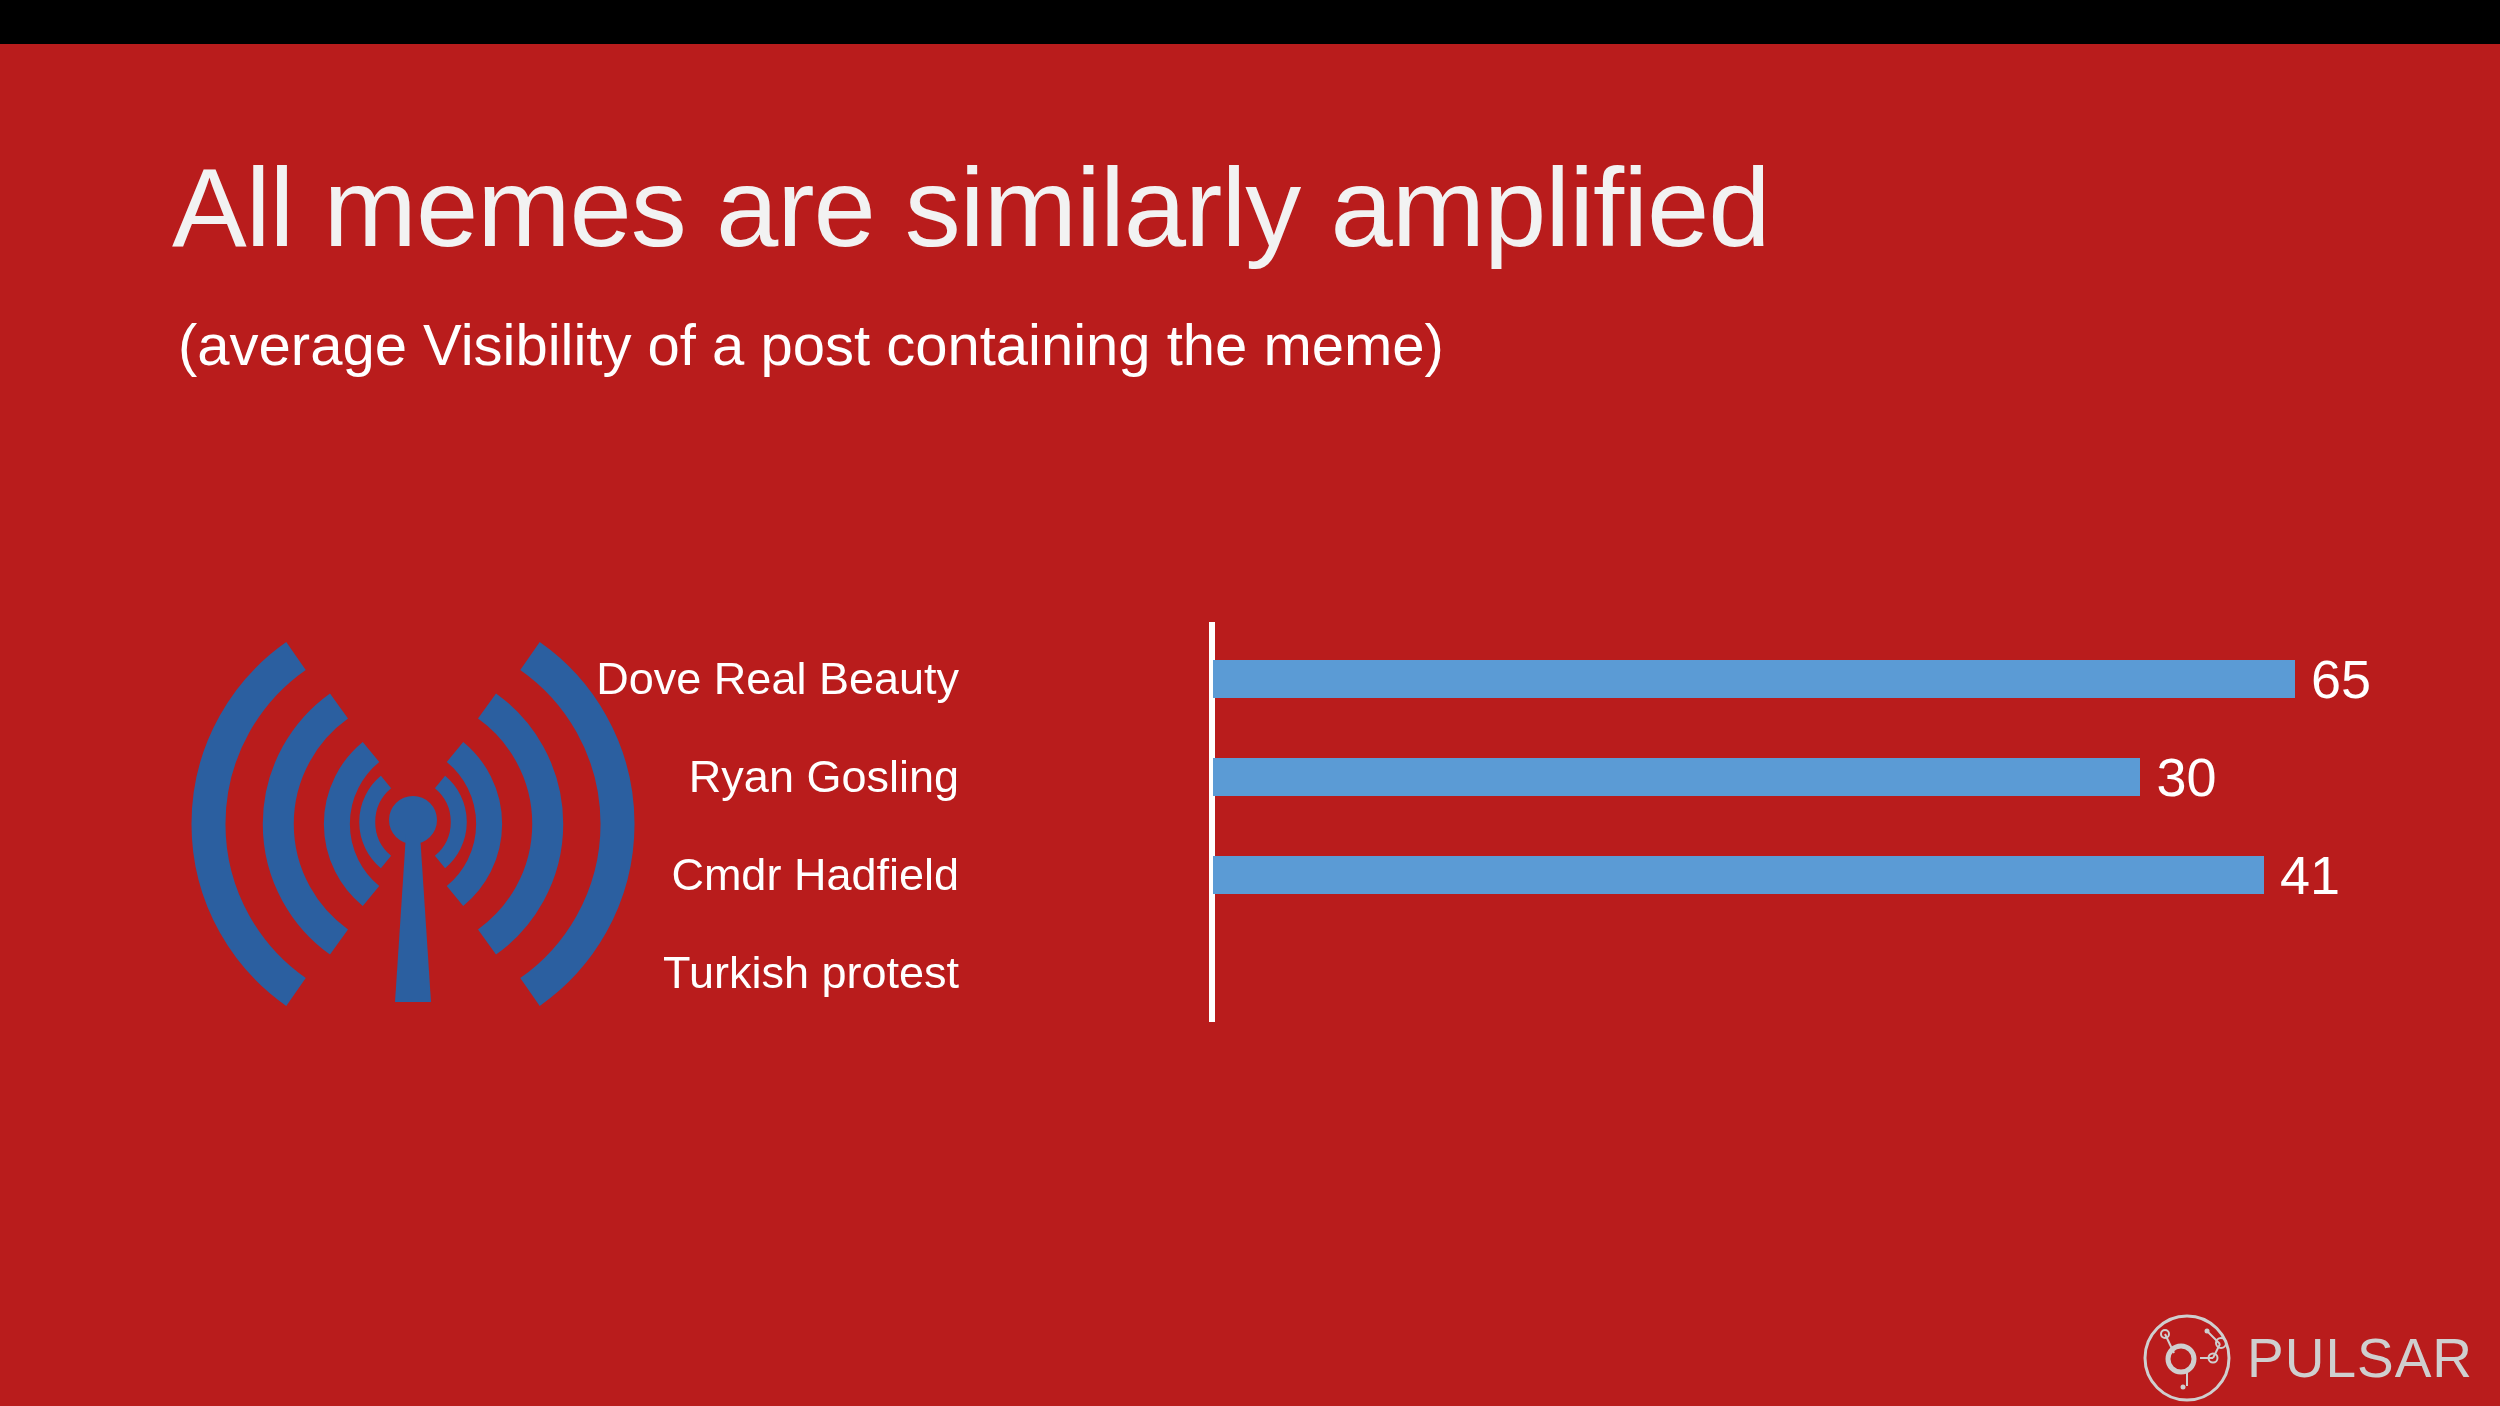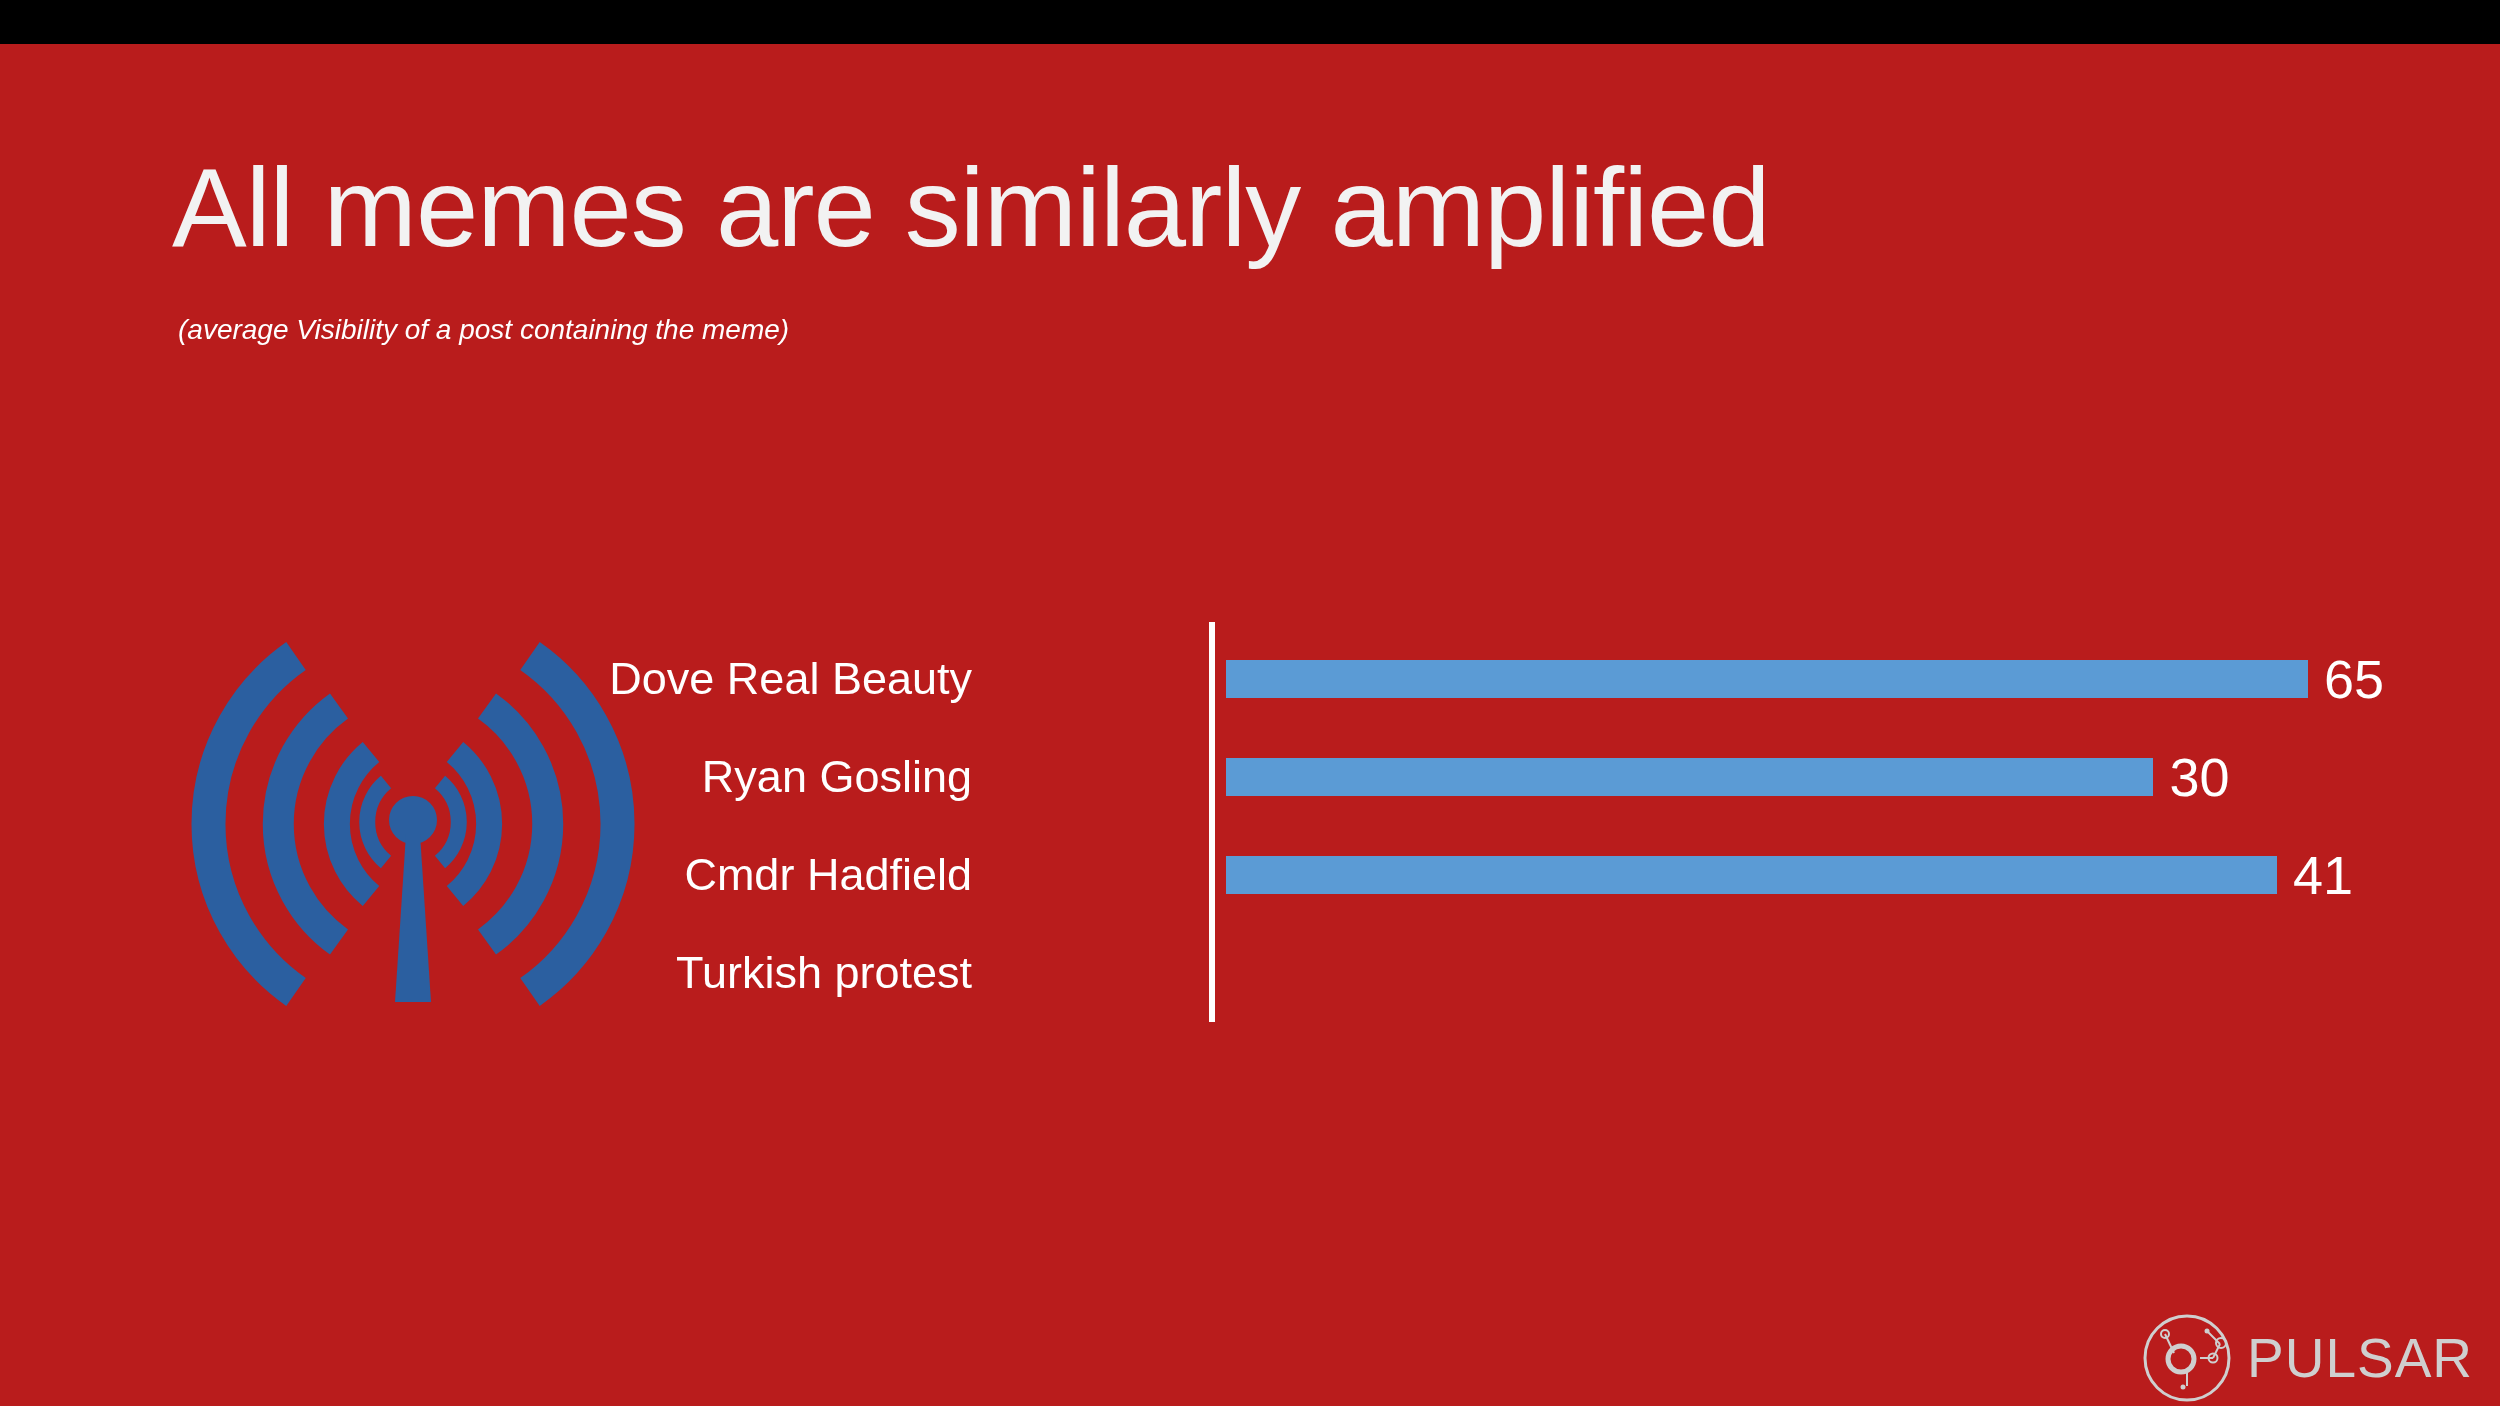--- a/index.html
+++ b/index.html
@@ -31,26 +31,25 @@
     line-height: 1.0;
     color: #f2f2f2;
     font-weight: normal;
     letter-spacing: -1px;
     white-space: nowrap;
   }
   .subtitle {
     position: absolute;
     left: 178px;
     top: 272px;
-    font-size: 28px;
+    font-size: 58px;
     line-height: 1.0;
     color: #ffffff;
     font-weight: normal;
     white-space: nowrap;
-    font-style: italic;
   }
 
   
   .antenna-icon {
     position: absolute;
     left: 168px;
     top: 590px;
     width: 490px;
     height: 400px;
   }
@@ -70,21 +69,20 @@
     top: 578px;
     width: 6px;
     height: 400px;
     background: #ffffff;
   }
   .bar-rows {
     position: absolute;
     left: 0;
     top: 586px;
     width: 2281px;
-    padding-left: 13px;
   }
   .bar-row {
     position: relative;
     height: 98px;
     display: flex;
     align-items: center;
   }
   .cat-label {
     position: absolute;
     right: 1322px;      

